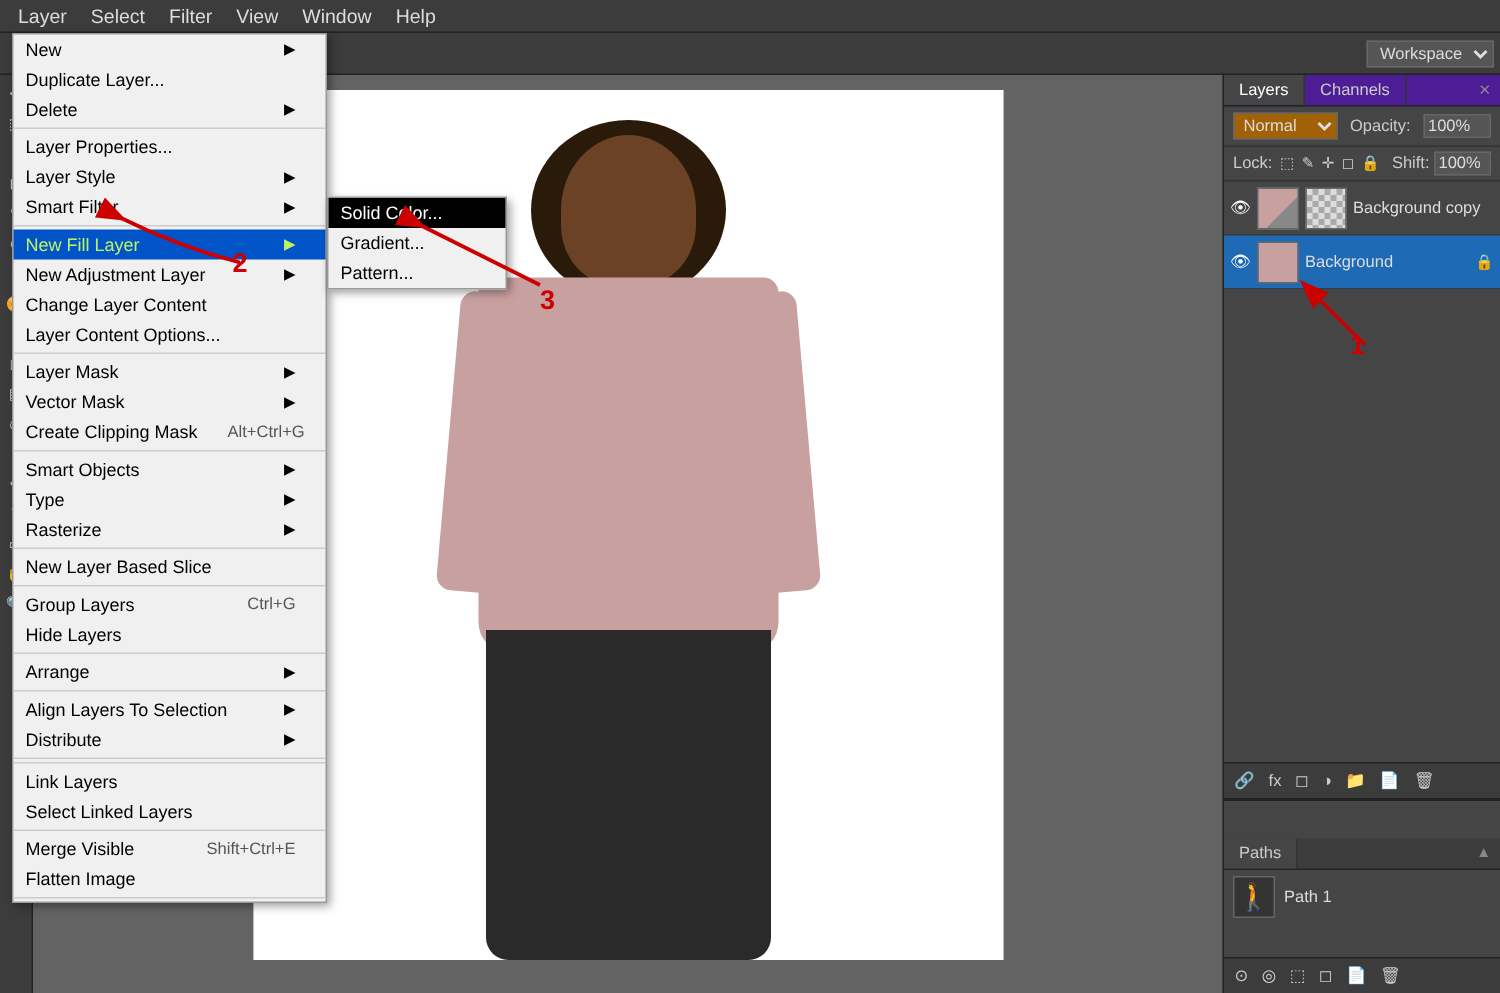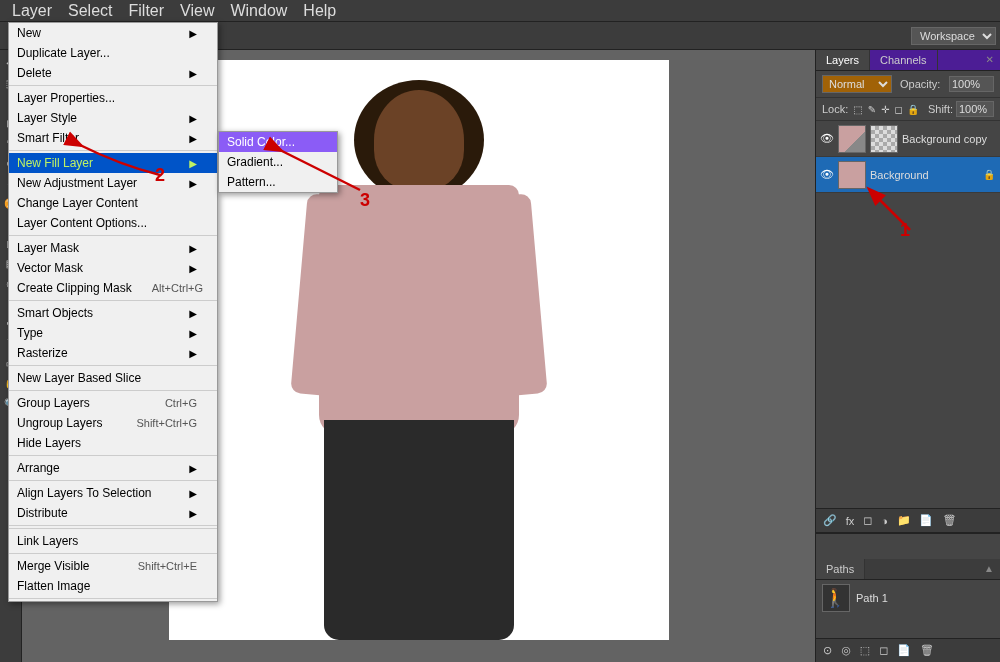--- a/index.html
+++ b/index.html
@@ -20,21 +20,21 @@
       align-items: center;
       background: #3c3c3c;
       height: 22px;
       padding: 0 4px;
       border-bottom: 1px solid #222;
     }
     .menubar-item {
       padding: 2px 8px;
       cursor: pointer;
       color: #ddd;
-      font-size: 16px;
+      font-size: 13px;
     }
 
     
     .toolbar {
       background: #3c3c3c;
       height: 28px;
       display: flex;
       align-items: center;
       padding: 0 4px;
       border-bottom: 1px solid #222;
@@ -456,21 +456,21 @@
       font-size: 12px;
     }
     .submenu-item {
       padding: 3px 20px 3px 8px;
       cursor: pointer;
       display: flex;
       align-items: center;
       white-space: nowrap;
     }
     .submenu-item.highlighted {
-      background: #8b5cf6;
+      background: #000000;
       color: #fff;
       text-align: center;
     }
     .annotation-number {
       position: fixed;
       z-index: 401;
       color: #cc0000;
       font-size: 18px;
       font-weight: bold;
       pointer-events: none;
@@ -702,44 +702,43 @@
   <div class="menu-separator"></div>
   <div class="menu-item">
     <span>New Layer Based Slice</span>
   </div>
   <div class="menu-separator"></div>
   <div class="menu-item">
     <span>Group Layers</span>
     <span class="shortcut">Ctrl+G</span>
   </div>
   <div class="menu-item">
-    <span>Ungroup Layers</span>
-    <span class="shortcut">Shift+Ctrl+G</span>
-  </div>
-  <div class="menu-item">
     <span>Hide Layers</span>
   </div>
   <div class="menu-separator"></div>
   <div class="menu-item">
     <span>Arrange</span>
     <span class="arrow">▶</span>
   </div>
   <div class="menu-separator"></div>
   <div class="menu-item">
     <span>Align Layers To Selection</span>
     <span class="arrow">▶</span>
   </div>
   <div class="menu-item">
     <span>Distribute</span>
     <span class="arrow">▶</span>
   </div>
   <div class="menu-separator"></div>
   <div class="menu-separator"></div>
   <div class="menu-item">
     <span>Link Layers</span>
+  </div>
+  <div class="menu-item">
+    <span>Select Linked Layers</span>
   </div>
   <div class="menu-separator"></div>
   <div class="menu-item">
     <span>Merge Visible</span>
     <span class="shortcut">Shift+Ctrl+E</span>
   </div>
   <div class="menu-item">
     <span>Flatten Image</span>
   </div>
   <div class="menu-separator"></div>

